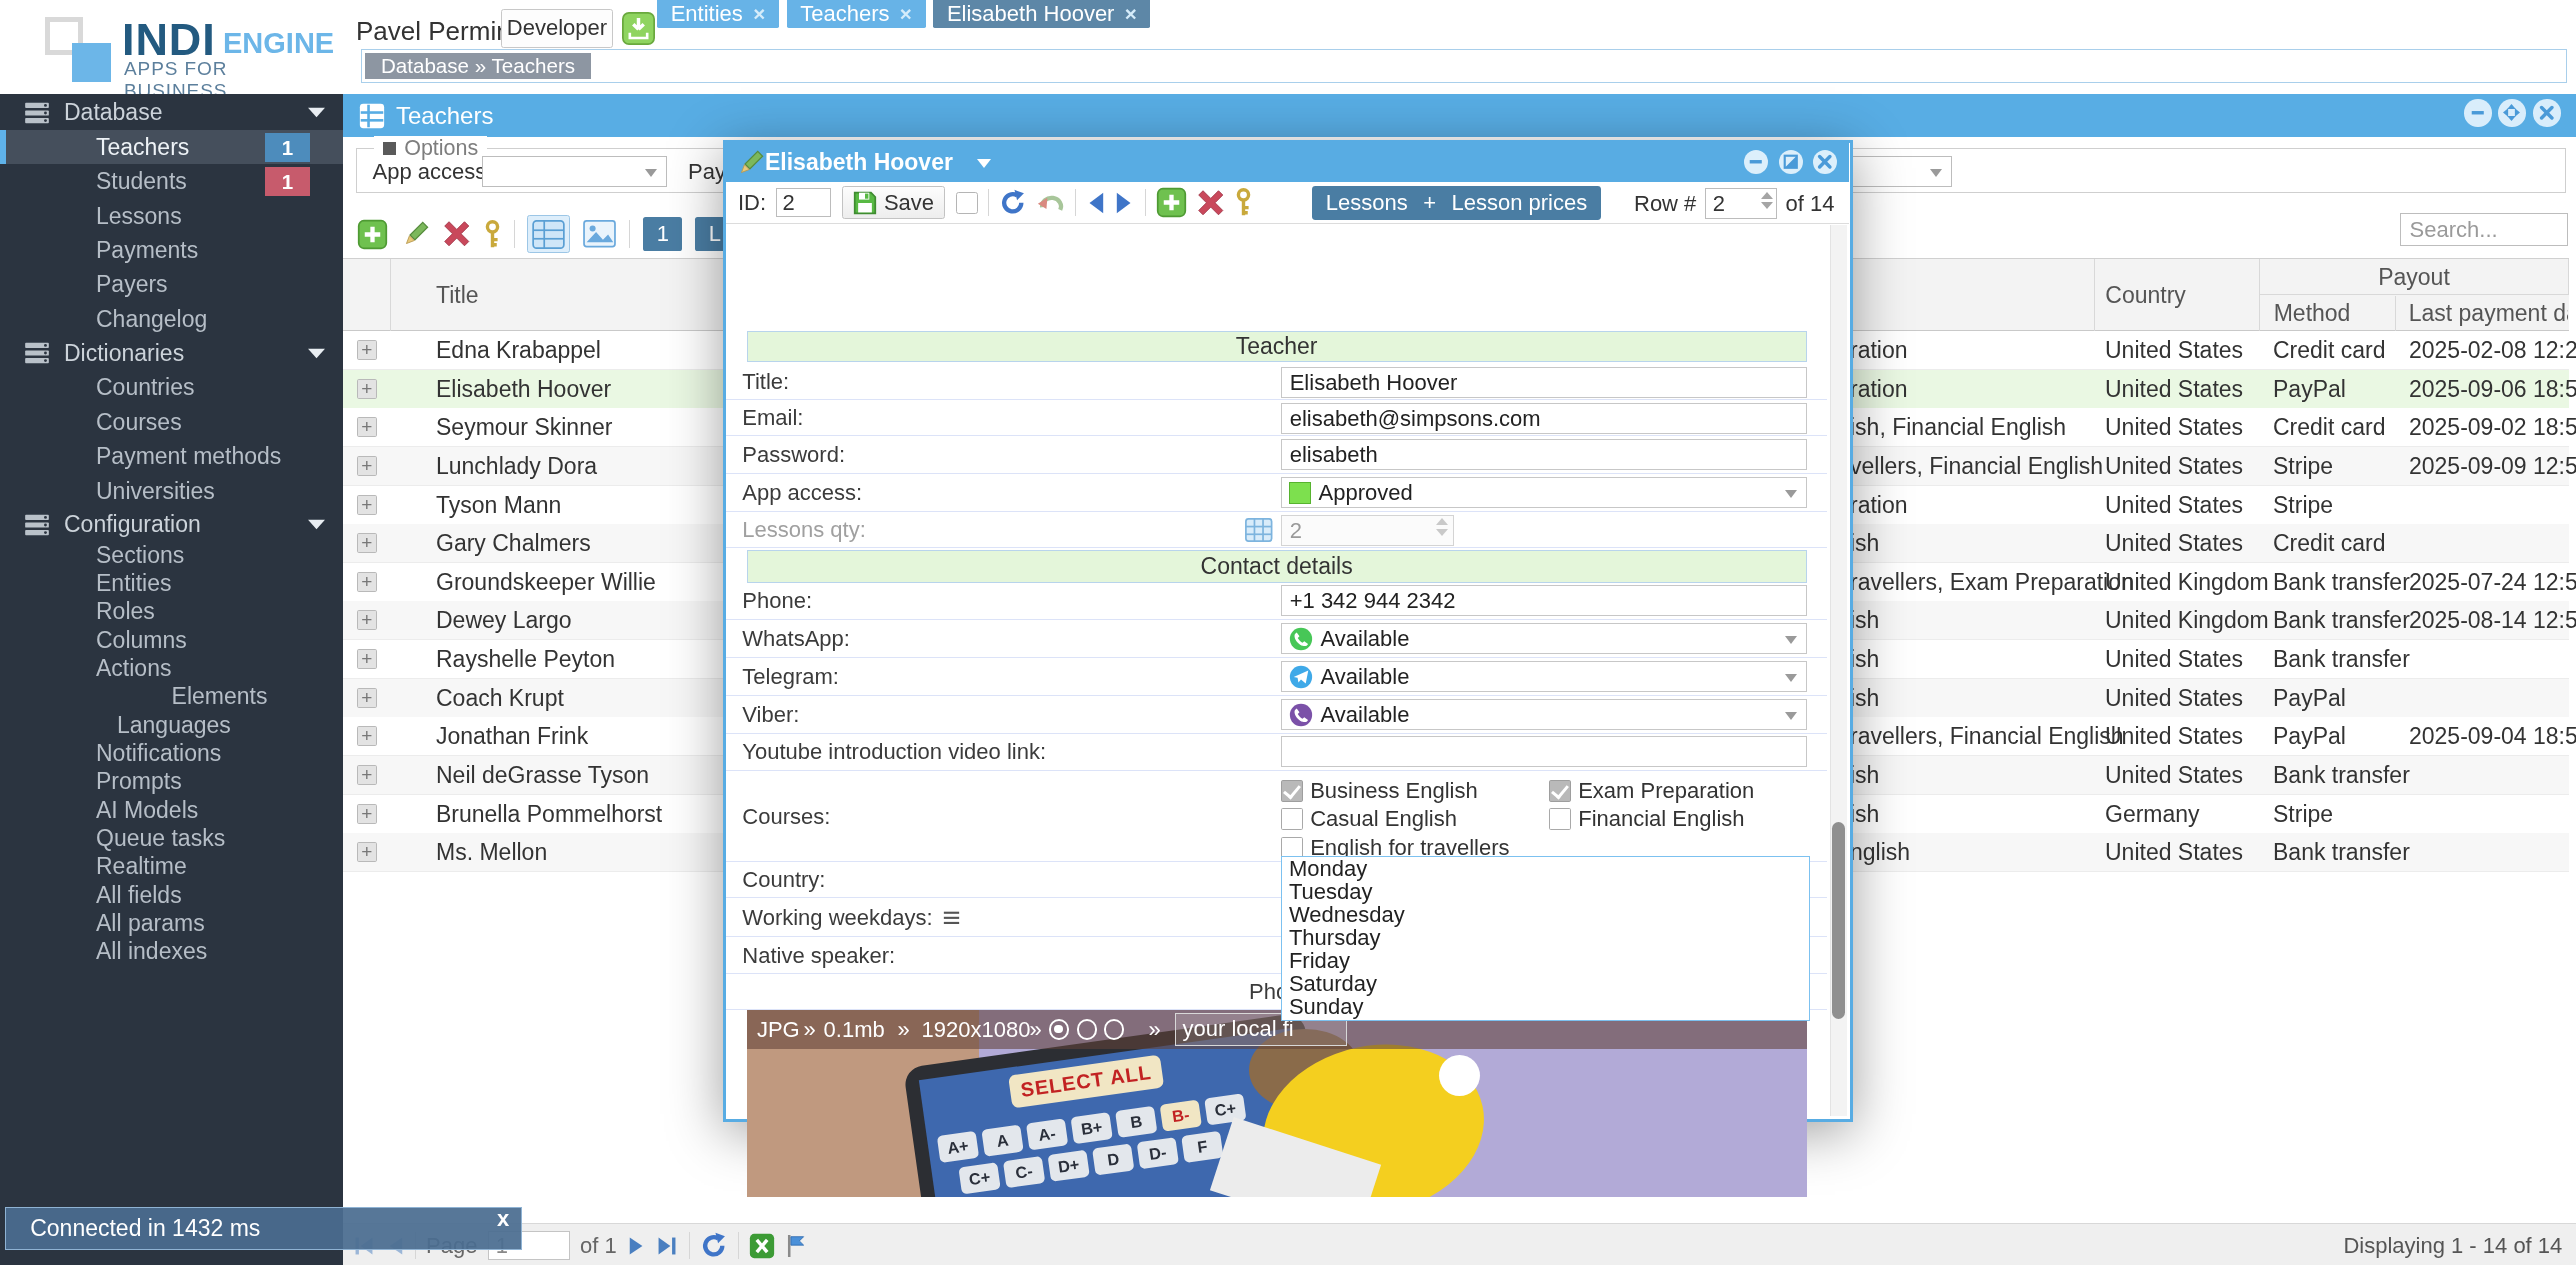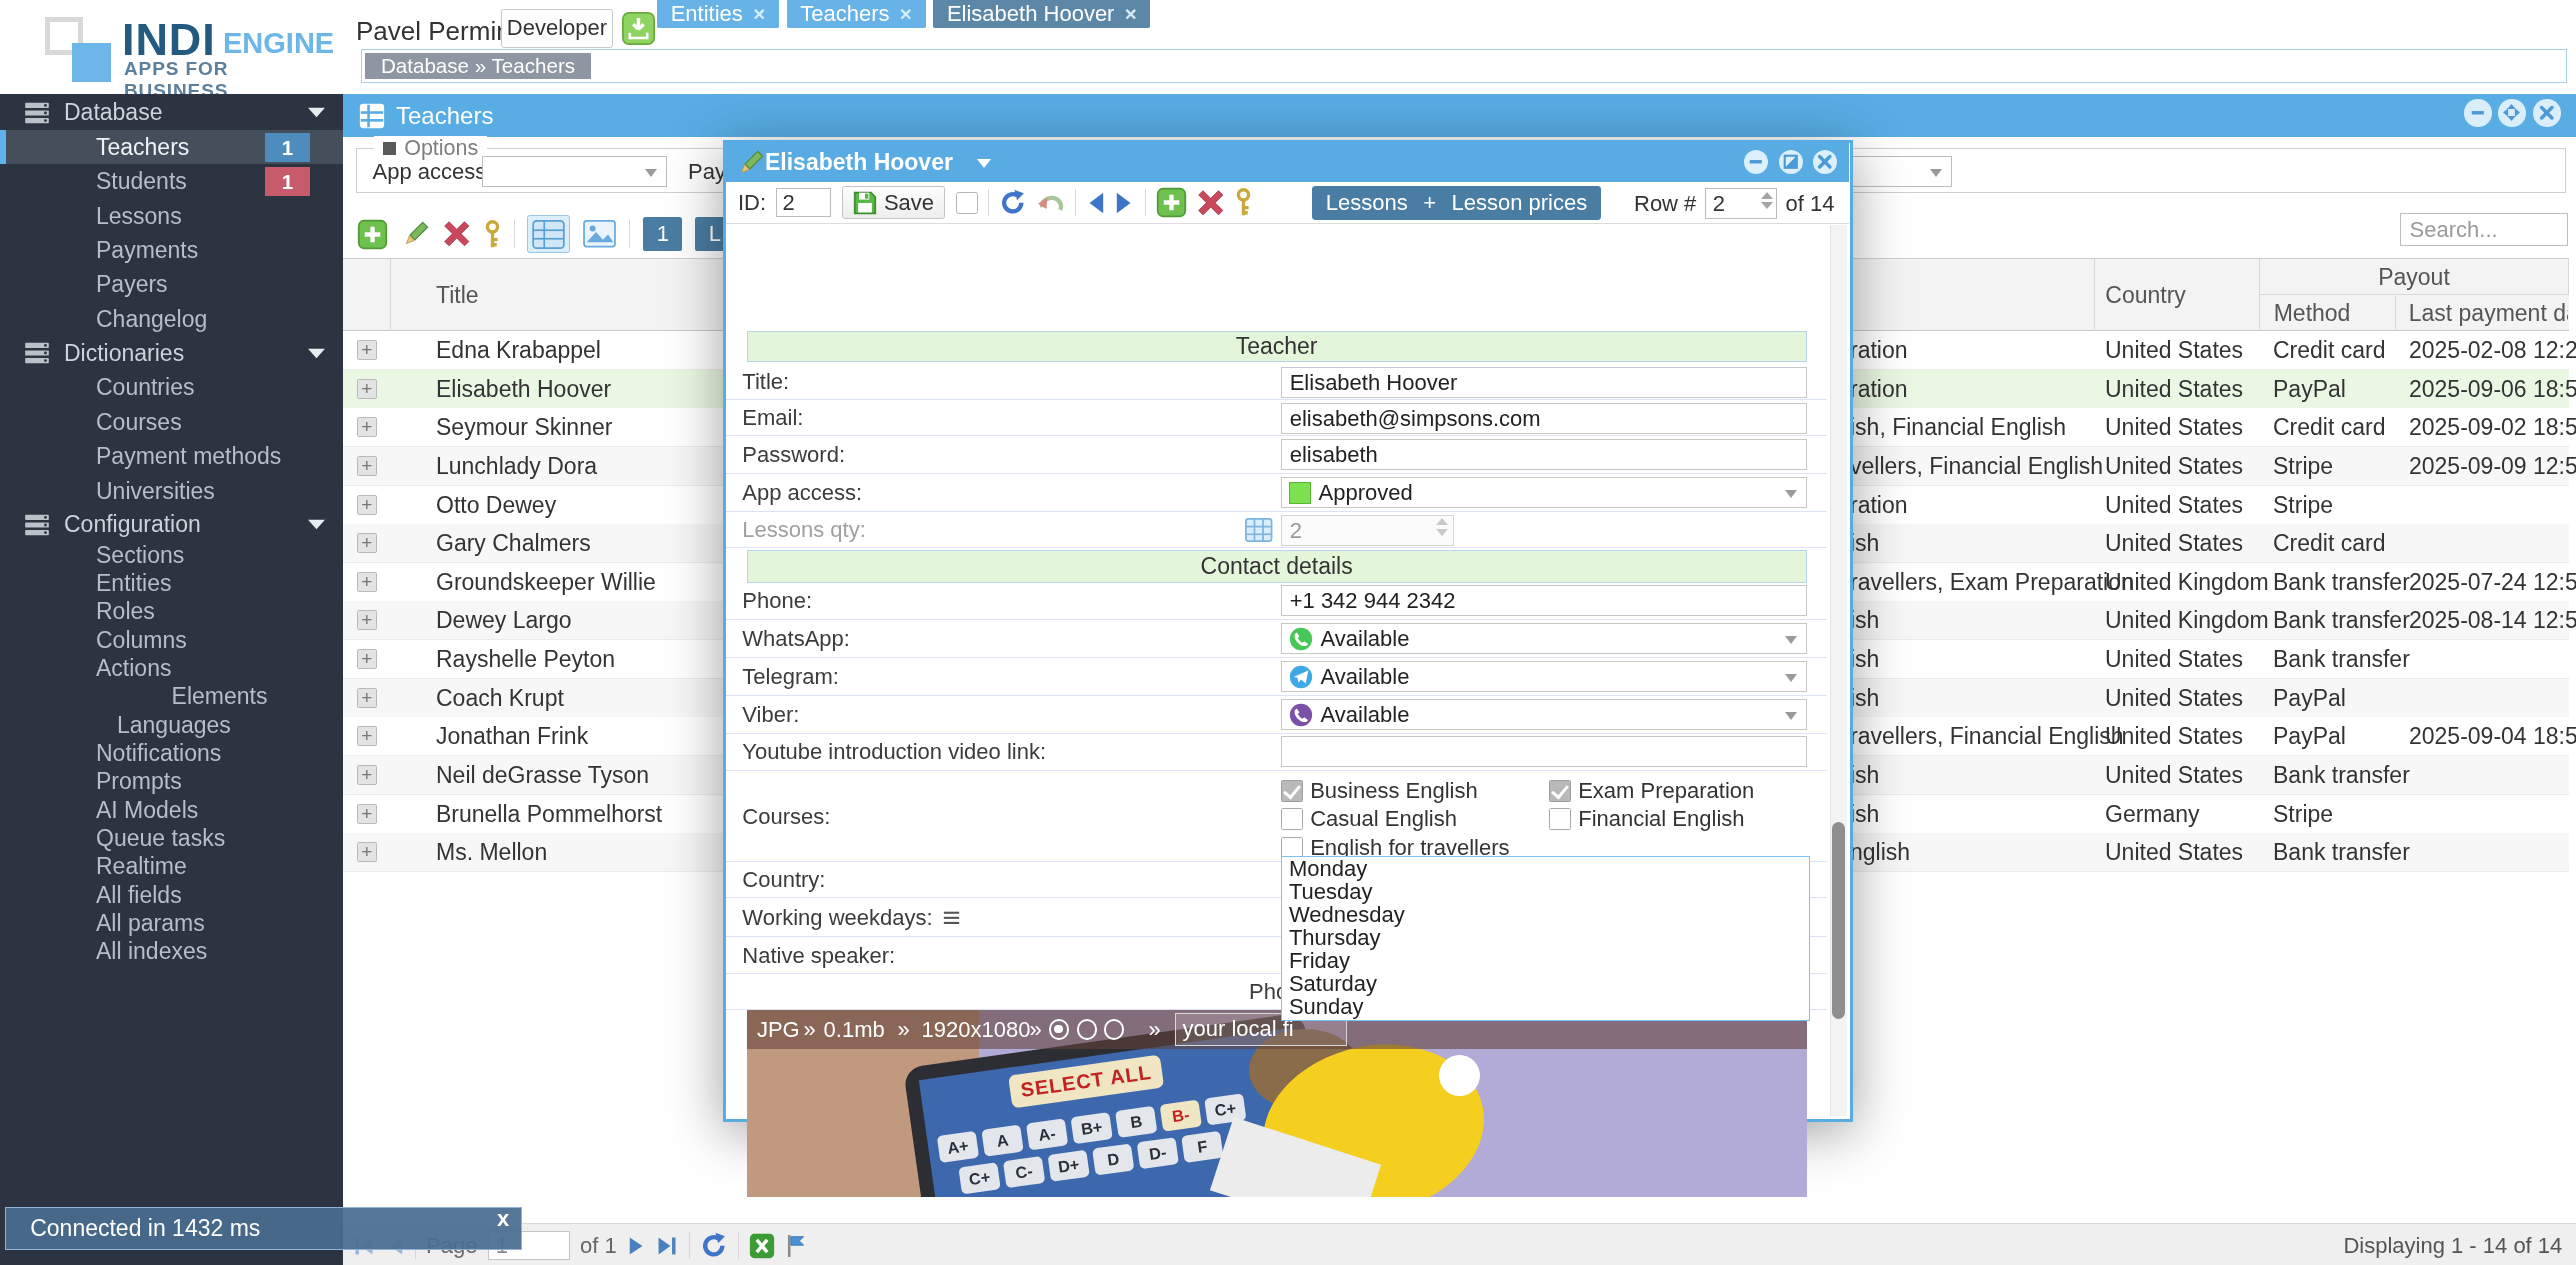--- a/index.html
+++ b/index.html
@@ -6,21 +6,21 @@
   html,body{width:2576px;height:1266px}
   #app{position:relative;width:2576px;height:1266px;font-family:"Liberation Sans","DejaVu Sans",sans-serif;background:#fff;overflow:hidden;color:#333}
   .ic{display:inline-flex;align-items:center;justify-content:center}
   
   #topbar{position:absolute;left:0;top:0;width:2576px;height:94px;background:#fff}
   #logo{position:absolute;left:19px;top:5.2px;width:309px;height:86px}
   #logo .sq1{position:absolute;left:26px;top:12px;width:38px;height:38px;border:5.2px solid #d9d9d9;background:#fff}
   #logo .sq2{position:absolute;left:53px;top:38px;width:39px;height:39px;background:#6cb6e8}
   #logo .t1{position:absolute;left:103px;top:8.6px;font-size:45px;font-weight:bold;color:#235a80;letter-spacing:0.9px}
   #logo .t2{position:absolute;left:204px;top:22px;font-size:29px;font-weight:bold;color:#6cb6e8}
-  #logo .t3{position:absolute;left:105px;top:53px;font-size:19px;font-weight:bold;color:#5c7f9c;letter-spacing:0.9px}
+  #logo .t3{position:absolute;left:105px;top:53px;font-size:19px;font-weight:normal;color:#5c7f9c;letter-spacing:0.9px}
   #user-name{position:absolute;left:356px;top:15.5px;font-size:26px;color:#333}
   #role-btn{position:absolute;left:501px;top:8.6px;width:112px;height:39px;border:0.9px solid #c8c8c8;border-radius:2.6px;background:#fdfdfd;font-size:22px;color:#333;display:flex;align-items:center;justify-content:center}
   #role-ic{position:absolute;left:622px;top:12px}
   #tabs{position:absolute;left:657px;top:0;display:flex;gap:7.7px}
   .tab{height:28px;padding:0 13.7px;display:flex;align-items:center;gap:10.3px;background:#67b3e7;color:#fff;font-size:22px;border-radius:0 0 1.7px 1.7px}
   .tab.active{background:#5d87a7}
   .tab .x{font-size:20.6px;color:#d5ecfa;font-weight:bold;line-height:1}
   #crumbbar{position:absolute;left:361px;top:49px;width:2206px;height:34px;border:0.9px solid #a9cfeb;background:#fff}
   #crumbchip{position:absolute;left:3.4px;top:3.4px;height:26px;background:#8d96a2;color:#fff;font-size:20.6px;line-height:26px;padding:0 15.5px}
   
@@ -472,21 +472,21 @@
       <div class="grow alt" style="top: 116px;">
         <div class="expander">+</div>
         <span style="left: 93px;">Lunchlady Dora</span>
         <span style="left: 1507px;">vellers, Financial English</span>
         <span style="left: 1762px;">United States</span>
         <span style="left: 1930px;">Stripe</span>
         <span style="left: 2066px;">2025-09-09 12:58</span>
       </div>
       <div class="grow" style="top: 155px;">
         <div class="expander">+</div>
-        <span style="left: 93px;">Otto Dewey</span>
+        <span style="left: 93px;">Tyson Mann</span>
         <span style="left: 1507px;">ration</span>
         <span style="left: 1762px;">United States</span>
         <span style="left: 1930px;">Stripe</span>
         <span style="left: 2066px;"></span>
       </div>
       <div class="grow alt" style="top: 193px;">
         <div class="expander">+</div>
         <span style="left: 93px;">Gary Chalmers</span>
         <span style="left: 1507px;">ish</span>
         <span style="left: 1762px;">United States</span>

